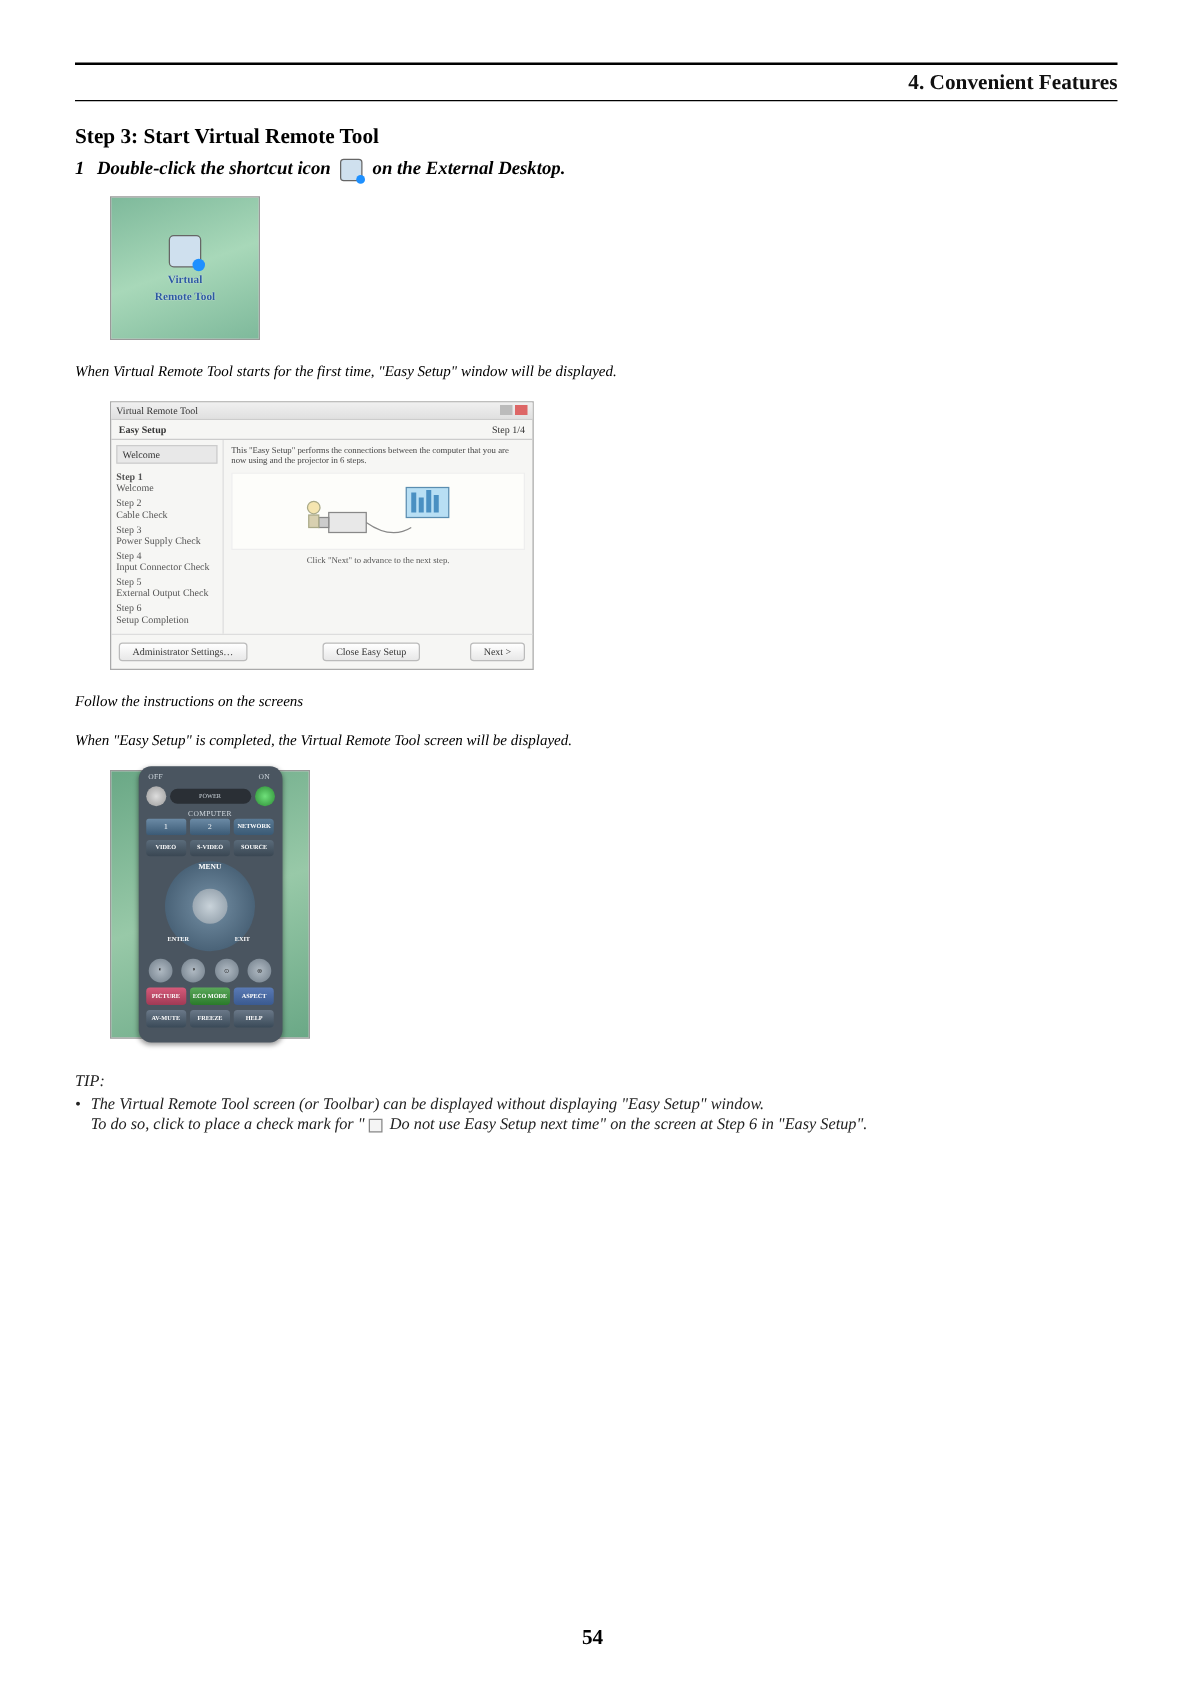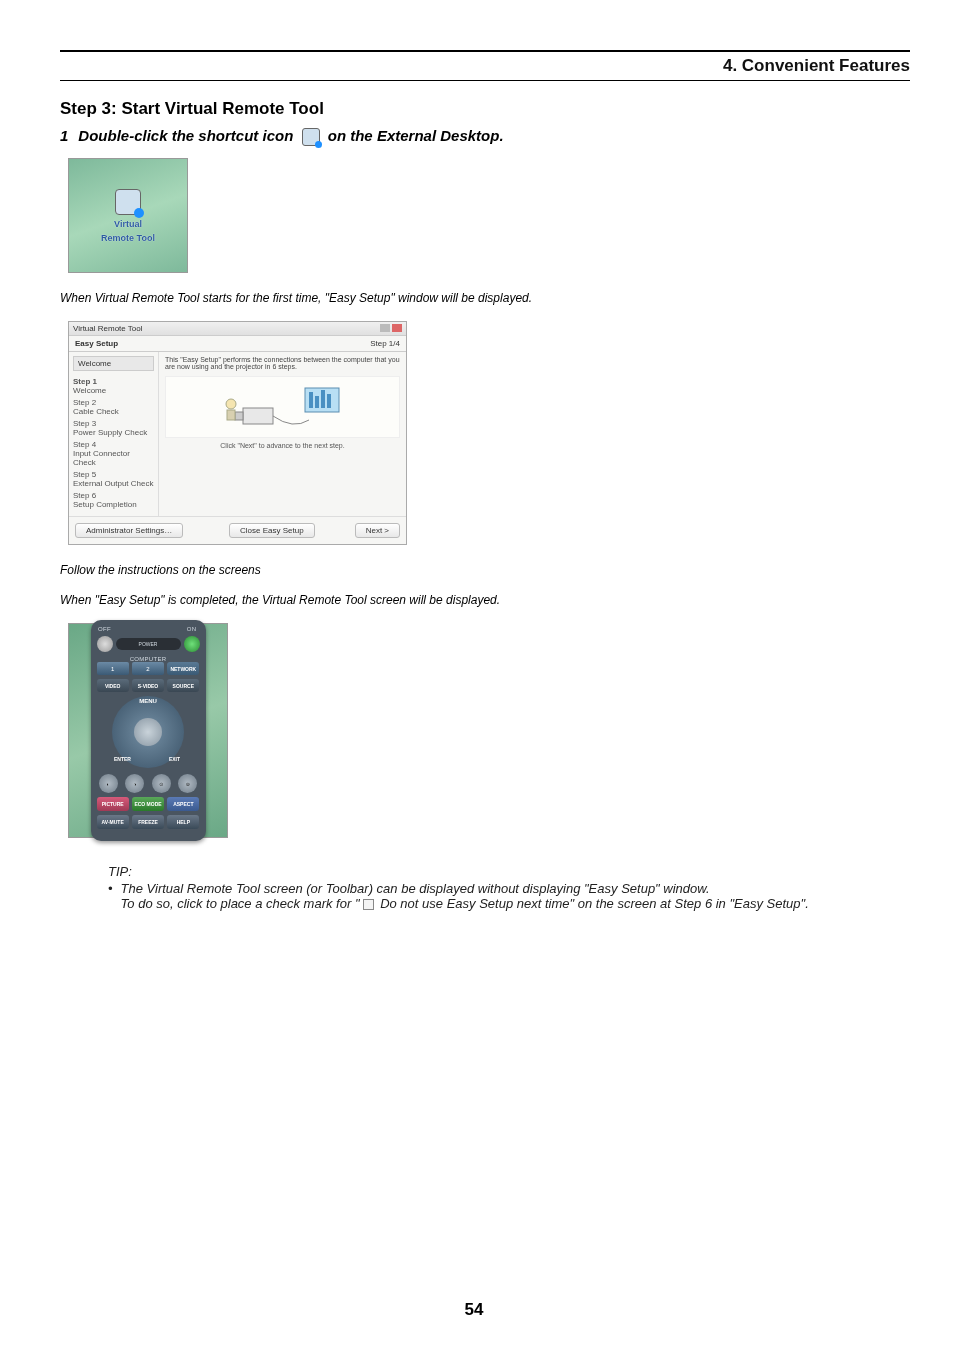--- a/index.html
+++ b/index.html
@@ -1,25 +1,25 @@
 <!DOCTYPE html>
 <html><head>
   <meta charset="utf-8">
   <style>
     * { box-sizing: border-box; margin: 0; padding: 0; }
     html, body { width: 954px; height: 1348px; font-family: Arial, Helvetica, sans-serif; background: #fff; color: #000; }
-    .page { padding: 50px 44px 0 60px; position: relative; height: 100%; }
+    .page { padding: 50px 60px 0 60px; position: relative; height: 100%; font-family: Liberation Serif, serif; }
     .header-line { border-top: 2px solid #000; margin-bottom: 4px; }
     .header { text-align: right; font-weight: bold; font-size: 17px; color: #111; padding-bottom: 4px; }
     .hr { border-top: 1px solid #000; margin-bottom: 18px; }
     .step-title { font-weight: bold; font-size: 17px; margin-bottom: 8px; }
     .instruction { font-weight: bold; font-style: italic; font-size: 15px; margin-bottom: 12px; display: flex; align-items: baseline; }
     .instruction .num { font-style: italic; font-weight: bold; margin-right: 10px; }
     .instruction .icon-slot { display: inline-flex; vertical-align: middle; margin: 0 4px; }
-    .screenshot { margin-left: 8px; margin-bottom: 18px; }
+    .screenshot { margin-left: 28px; margin-bottom: 18px; }
     .shot-1 { width: 120px; height: 115px; background: linear-gradient(160deg,#7eb99b 0%, #a8d8b9 50%, #7eb99b 100%); border: 1px solid #999; position: relative; display:flex; align-items:center; justify-content:center; flex-direction:column; }
     .shot-1 .mini-icon { width:26px; height:26px; background:#cfe0ee; border:1px solid #666; border-radius:4px; position:relative; }
     .shot-1 .mini-icon::after{ content:''; position:absolute; right:-4px; bottom:-4px; width:10px; height:10px; background:#1e90ff; border-radius:50%; }
     .shot-1 .lbl { font-size:9px; color:#2b5aa0; text-align:center; margin-top:4px; font-weight:bold; text-shadow:0 0 1px #fff; }
     .caption { font-style: italic; font-size: 12px; margin: 0 0 16px 0; }
     .shot-2 { width: 339px; border:1px solid #aaa; background:#f6f6f4; font-size:8px; color:#333; }
     .shot-2 .titlebar { background:linear-gradient(#f0f0f0,#e0e0e0); padding:2px 4px; display:flex; justify-content:space-between; border-bottom:1px solid #ccc; }
     .shot-2 .titlebar .btns{ display:flex; gap:2px;}
     .shot-2 .titlebar .btns span{ width:10px; height:8px; background:#bbb; display:inline-block;}
     .shot-2 .titlebar .btns span:last-child{ background:#d66;}
@@ -43,21 +43,21 @@
     .remote .power-on{ width:16px; height:16px; border-radius:50%; background:radial-gradient(#6fe07a,#2a8a33);}
     .remote .power-pill{ flex:1; height:12px; background:#2a2f35; border-radius:6px; display:flex; align-items:center; justify-content:center; font-size:5px; color:#cfd7de;}
     .remote .num-btn{ flex:1; height:13px; background:linear-gradient(#6b8aa5,#3b5a75); border-radius:2px; font-size:6px; color:#fff; display:flex; align-items:center; justify-content:center;}
     .remote .src-btn{ flex:1; height:13px; background:linear-gradient(#5a6b7a,#3a4753); border-radius:3px; font-size:5px; color:#fff; display:flex; align-items:center; justify-content:center; font-weight:bold;}
     .remote .menu-ring{ width:72px; height:72px; margin:4px auto 6px; position:relative; }
     .remote .menu-ring .outer{ position:absolute; inset:0; border-radius:50%; background:radial-gradient(circle,#7590a5 0%,#4a6378 70%); }
     .remote .menu-ring .inner{ position:absolute; inset:22px; border-radius:50%; background:radial-gradient(#c9d3da,#8896a2);}
     .remote .menu-ring .m{ position:absolute; font-size:6px; color:#fff; font-weight:bold;}
     .remote .sround{ width:19px; height:19px; border-radius:50%; background:radial-gradient(#b0bac3,#6f7c88); display:flex; align-items:center; justify-content:center; font-size:5px; color:#222;}
     .remote .rect-btn{ flex:1; height:14px; border-radius:3px; display:flex; align-items:center; justify-content:center; font-size:5px; font-weight:bold; color:#fff;}
-    .tip-block { margin-top: 26px; font-size: 13px; font-style: italic; color: #222; margin-left: 48px; }
+    .tip-block { margin-top: 26px; font-size: 13px; font-style: italic; color: #222; }
     .tip-block .tip{ font-style: italic; }
     .tip-block ul{ list-style: none; padding-left:0; margin-top:2px;}
     .tip-block li{ display:flex; }
     .tip-block li::before{ content:"•"; margin-right:8px;}
     .tip-block .checkbox-inline{ display:inline-block; width:11px; height:11px; border:1px solid #888; background:#f4f4f4; margin:0 3px; vertical-align:middle;}
     .page-number{ position:absolute; bottom:28px; left:0; right:6px; text-align:center; font-weight:bold; font-size:17px;}
     .vrt-icon { display:inline-block; width:18px; height:18px; background:#cfe0ee; border:1px solid #666; border-radius:3px; position:relative; vertical-align:middle;}
     .vrt-icon::after{ content:''; position:absolute; right:-3px; bottom:-3px; width:7px; height:7px; background:#1e90ff; border-radius:50%;}
     .vrt-icon::before{ content:''; position:absolute; left:2px; bottom:1px; font-size:5px; }
   </style>

